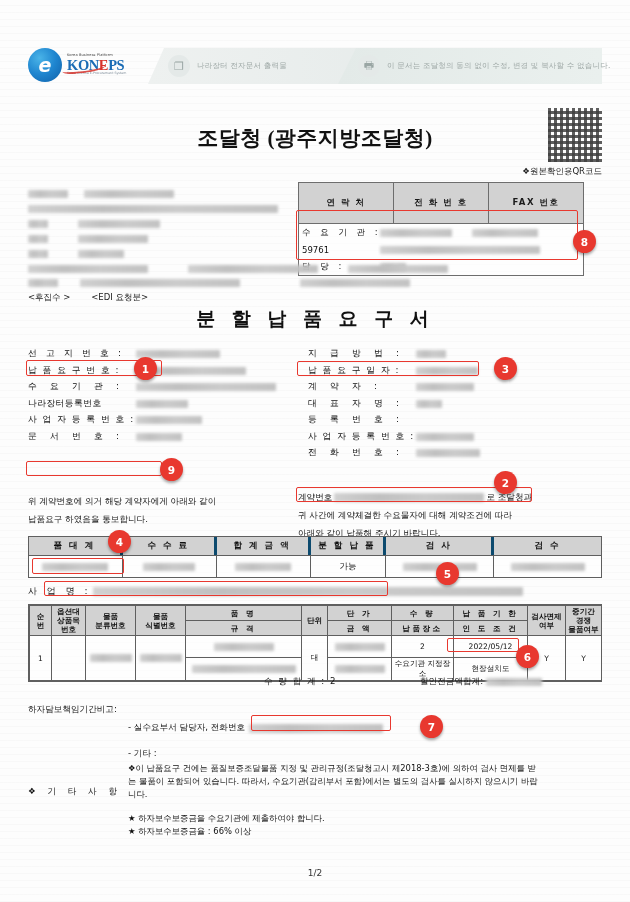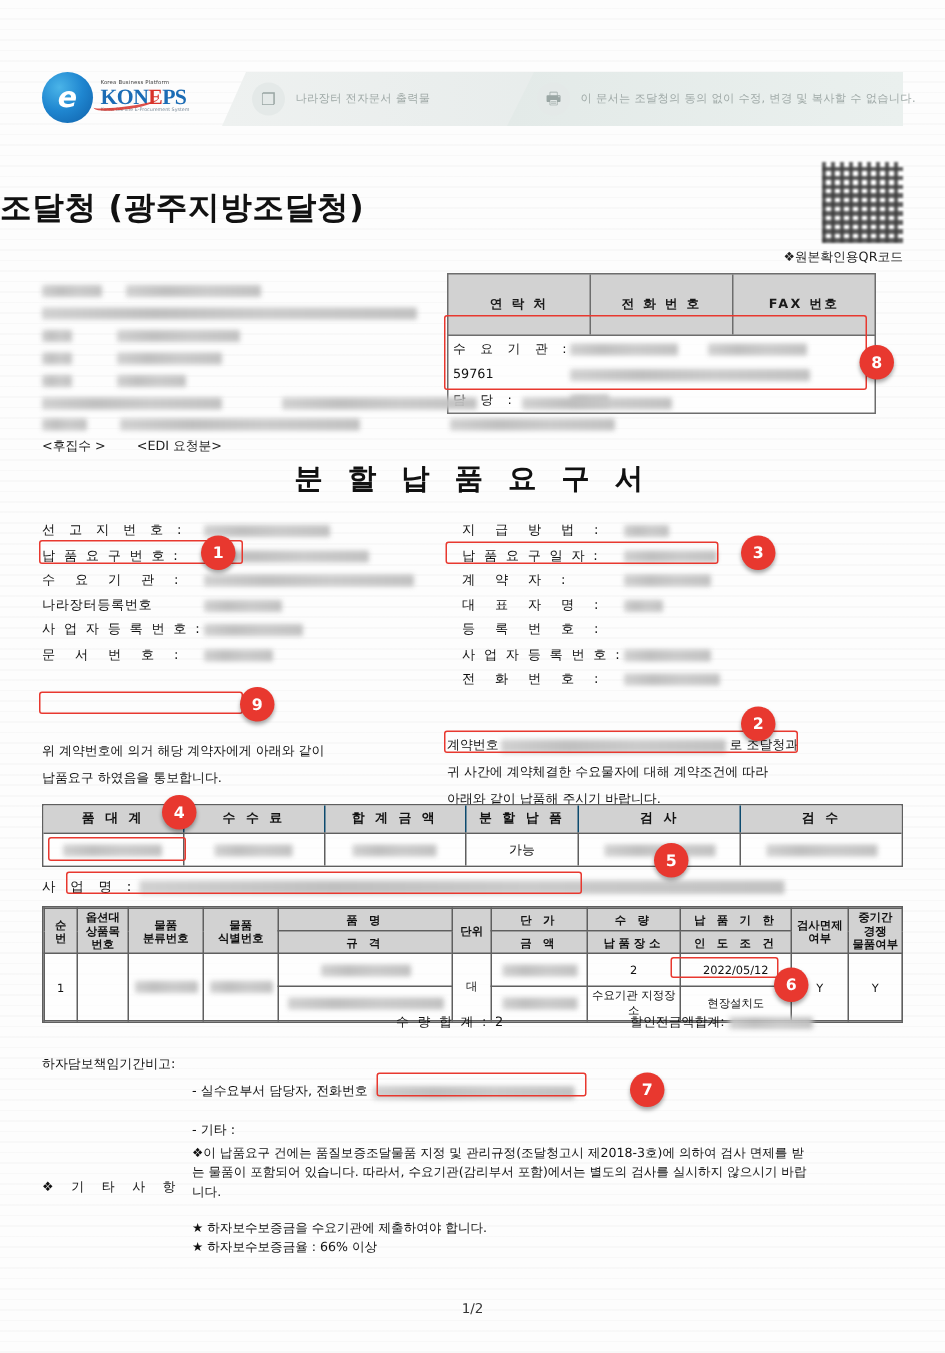--- a/index.html
+++ b/index.html
@@ -50,22 +50,22 @@
   .k1 { color:#1b6cb5; } .k2 { color:#d8332b; } .k3 { color:#1b6cb5; }
   .logo-bot { font-size:3.2px; color:#7c8a97; }
   .logo-swoosh {
     position:absolute; left:34px; top:16px; width:44px; height:9px;
     border-bottom:2.5px solid #d8332b; border-radius:0 0 60% 40%;
     transform:rotate(-6deg); opacity:.85;
   }
 
   
   .doc-title {
-    position:absolute; left:0; right:0; top:124px; text-align:left;
-    font-size:21px; font-weight:bold; color:#111; letter-spacing:.5px;
+    position:absolute; left:0; right:0; top:124px; text-align:center;
+    font-size:21px; font-weight:bold; color:#111; letter-spacing:.5px;font-family:Liberation Serif, serif;
   }
   .qr {
     position:absolute; right:28px; top:108px; width:54px; height:54px;
     background:
       repeating-linear-gradient(0deg,#2a2a2a 0 3px, #fff 3px 6px),
       repeating-linear-gradient(90deg,#2a2a2a 0 3px, transparent 3px 6px);
     background-blend-mode:multiply;
     filter:blur(.7px); opacity:.75;
   }
   .qr-cap { position:absolute; right:28px; top:166px; font-size:8.5px; color:#222; white-space:nowrap; }
@@ -115,21 +115,21 @@
   
   .para { position:absolute; font-size:8.6px; color:#111; line-height:18px; }
   .para.l { left:28px; top:492px; width:250px; }
   .para.r { left:298px; top:488px; width:300px; }
 
   
   .sum { position:absolute; left:28px; top:536px; width:574px; border:1px solid #5f5f5f; }
   .sum-head { display:flex; background:#d2d2d2; }
   .sum-head div {
     text-align:center; font-size:8.6px; font-weight:bold; color:#111;
-    padding:3px 0; letter-spacing:2px; border-right:1px solid #0c4a6e;
+    padding:3px 0; letter-spacing:2px; border-right:3px solid #0c4a6e;
   }
   .sum-head div:last-child { border-right:none; }
   .sum-body { display:flex; height:22px; background:rgba(255,255,255,.5); }
   .sum-body div {
     display:flex; align-items:center; justify-content:center;
     font-size:8.6px; color:#111; border-right:1px solid #5f5f5f; border-top:1px solid #5f5f5f;
   }
   .sum-body div:last-child { border-right:none; }
   .w-pdc{width:94px}.w-fee{width:94px}.w-tot{width:94px}.w-div{width:76px}.w-ins{width:108px}.w-acc{width:107px}
 

